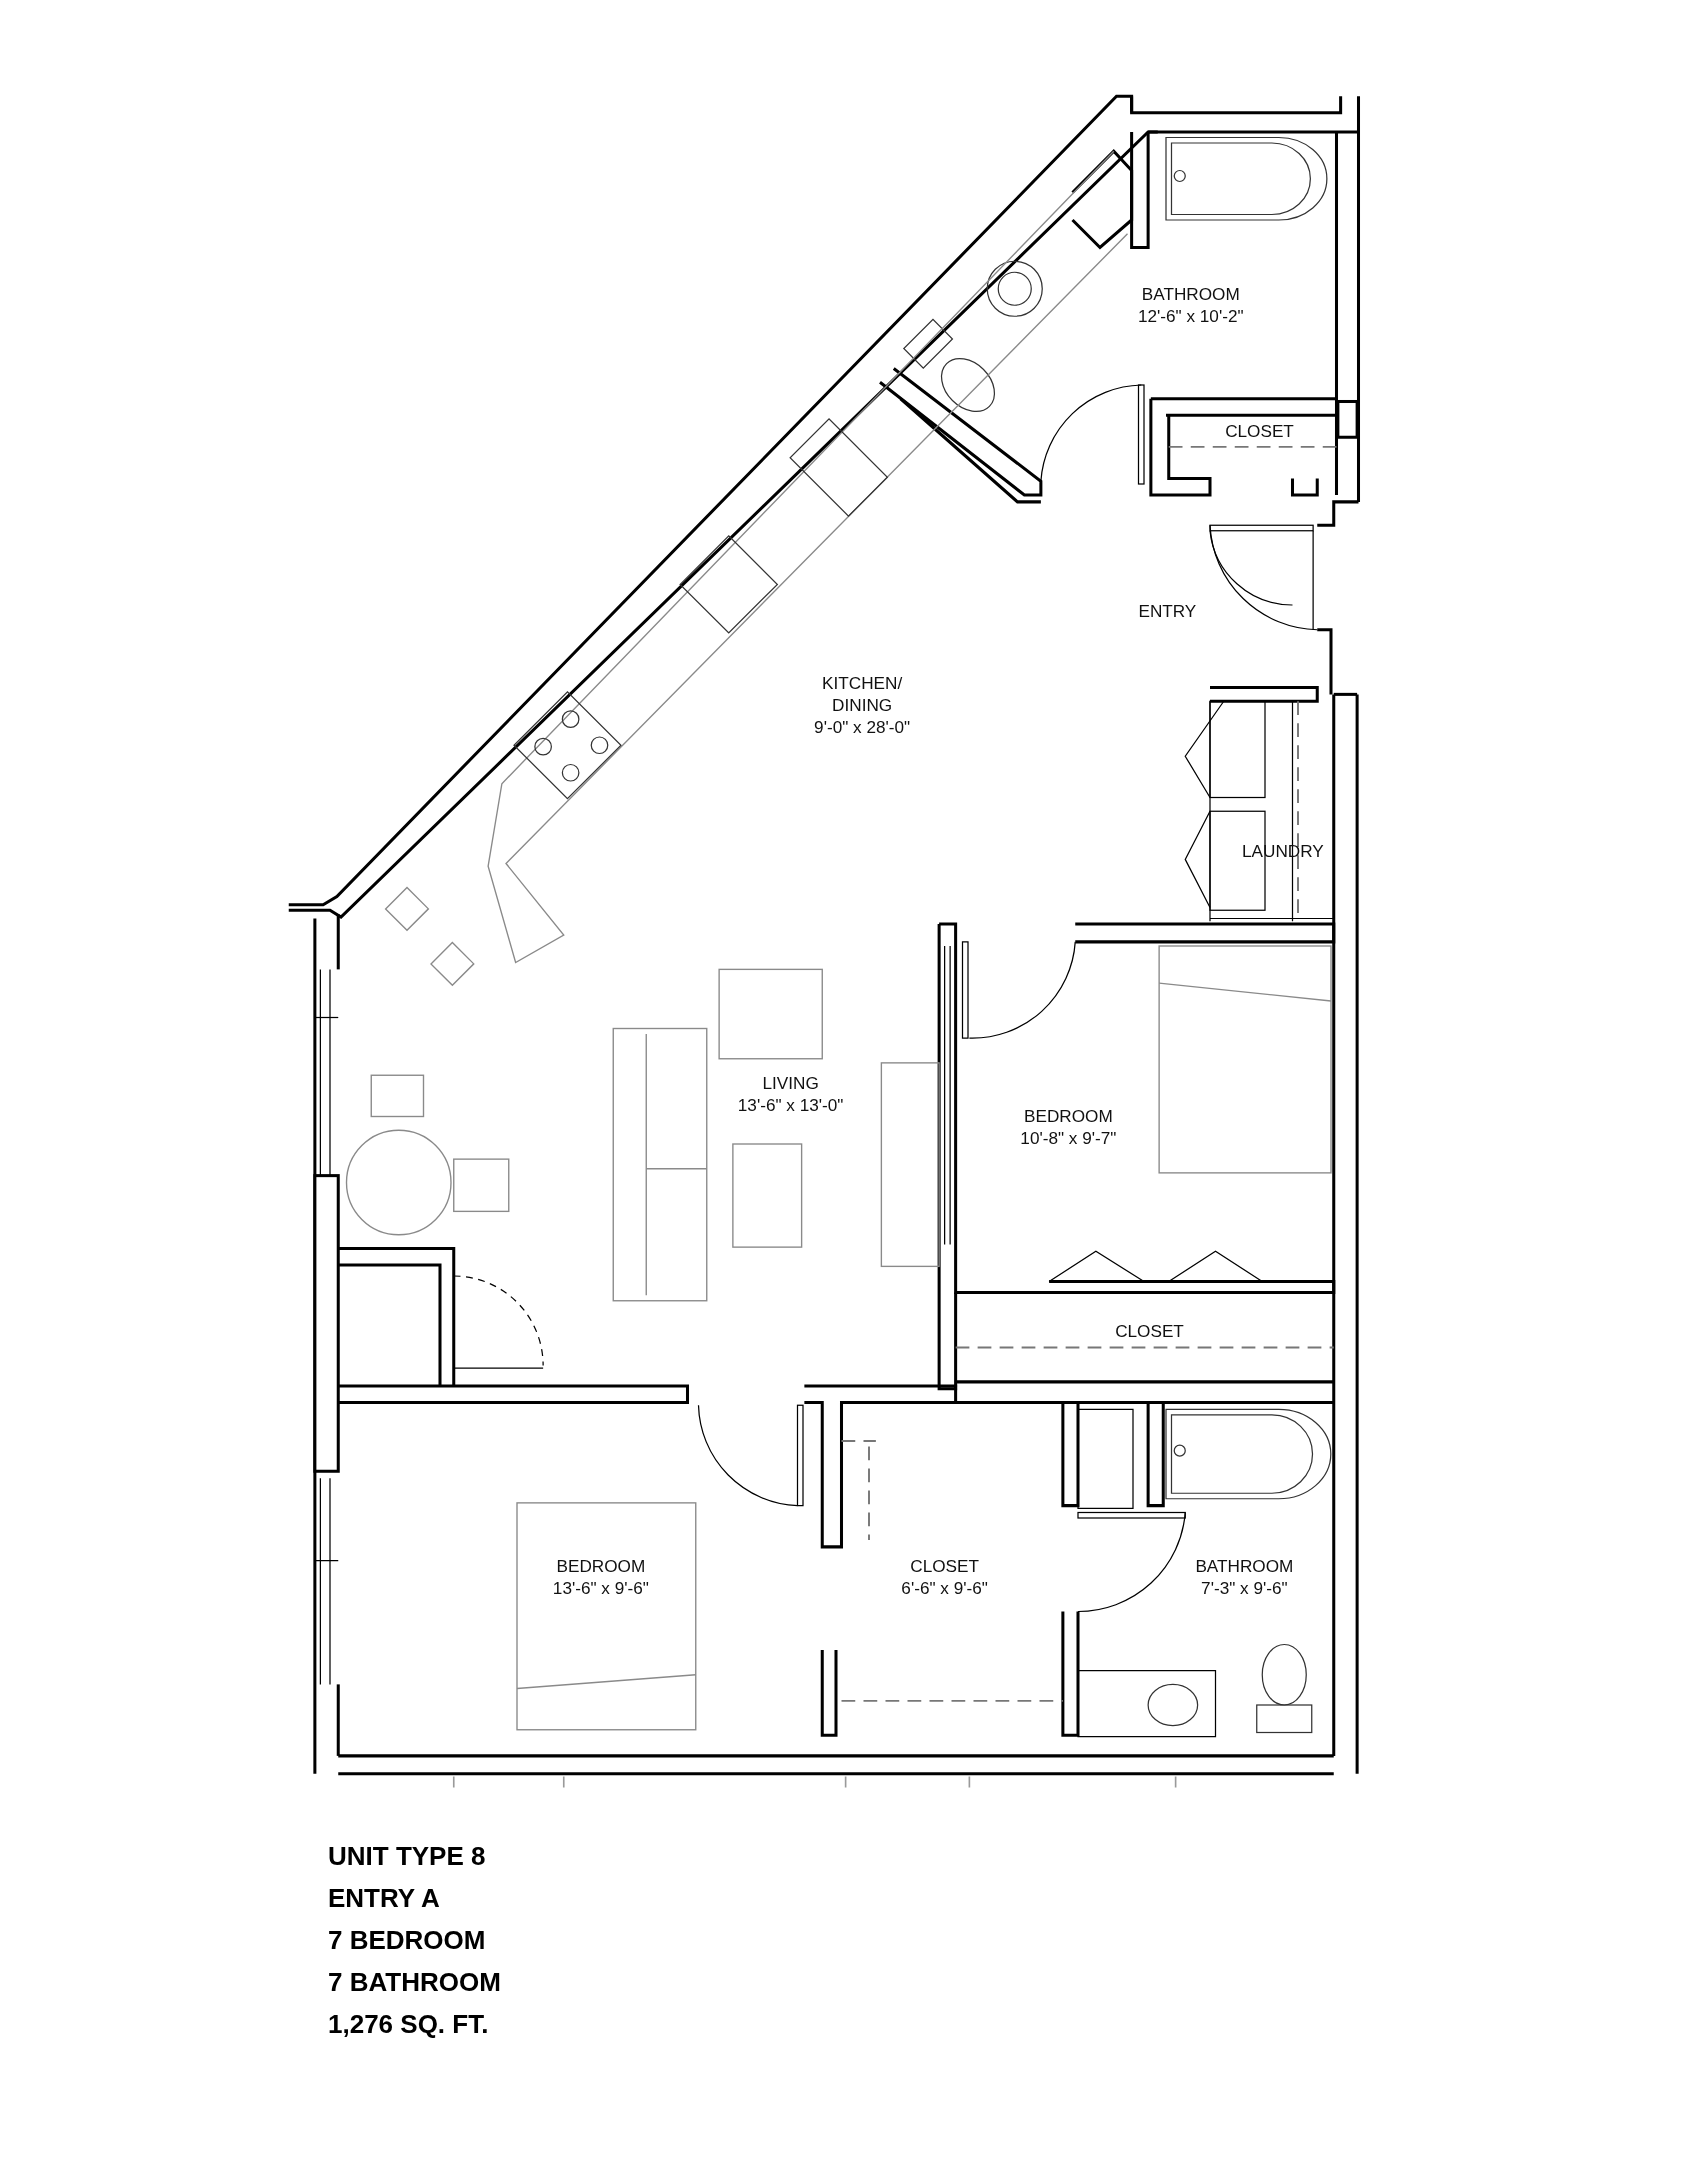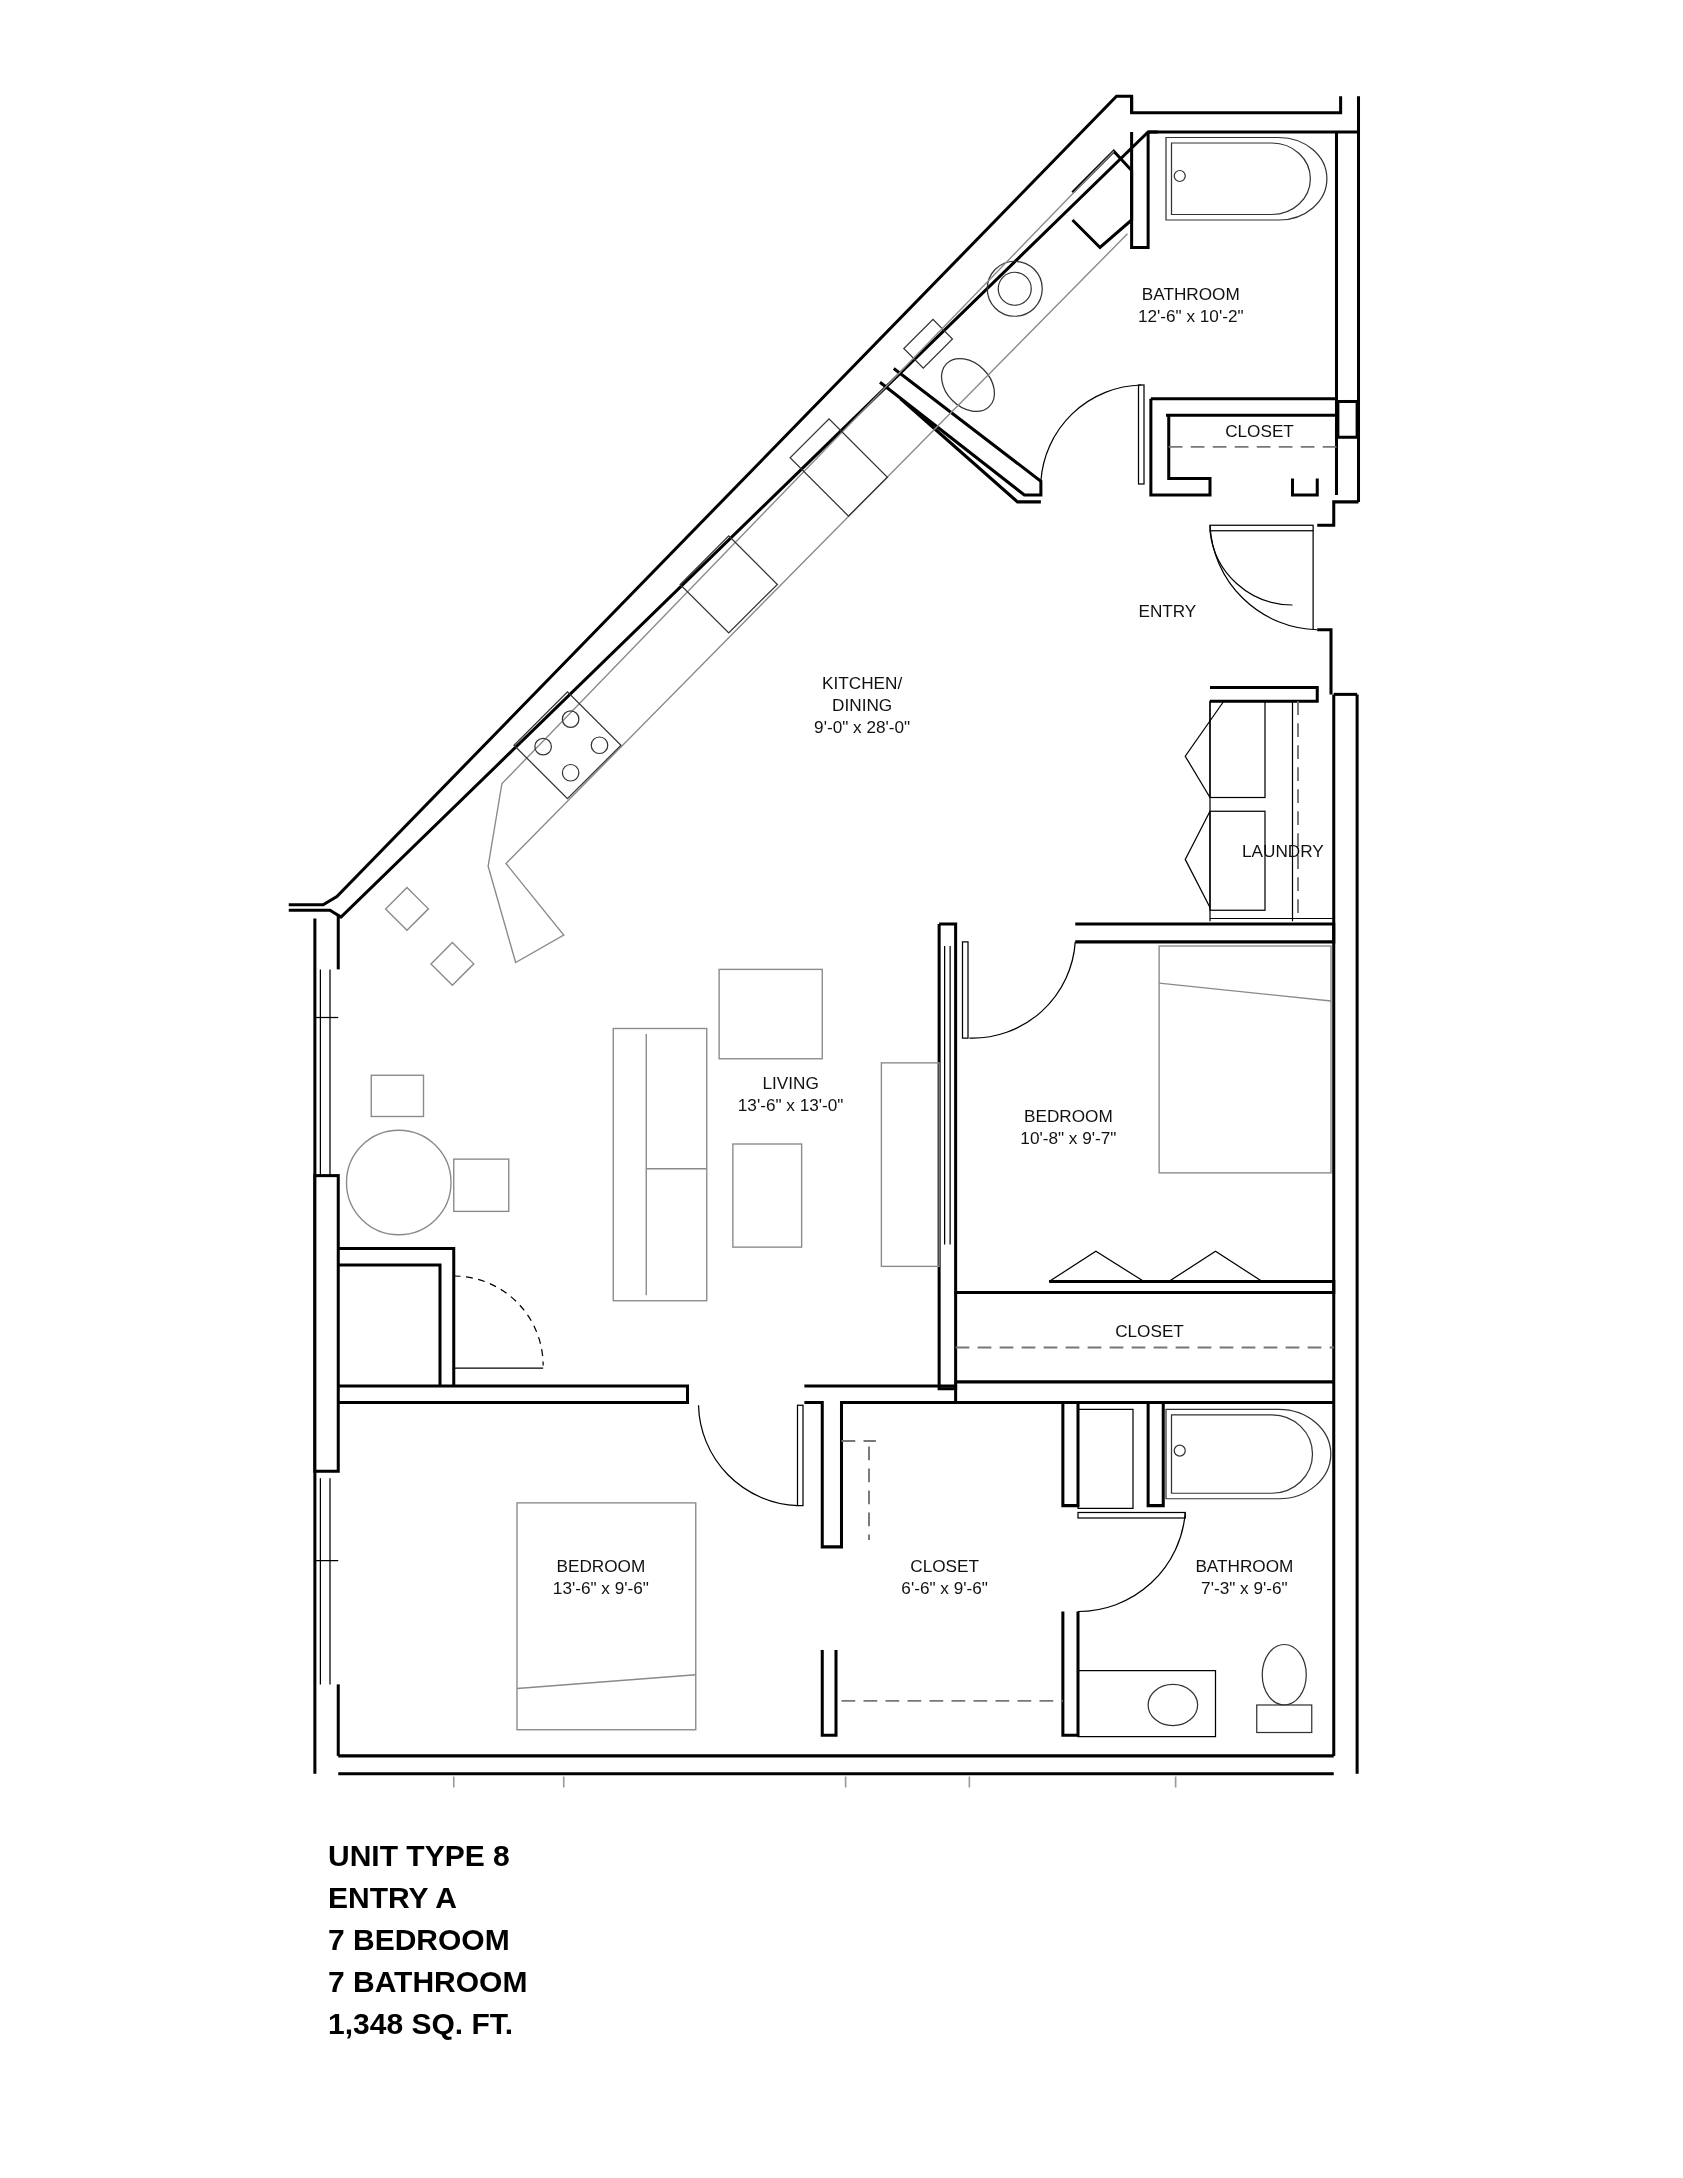--- a/index.html
+++ b/index.html
@@ -7,21 +7,21 @@
   #plan{position:absolute;left:0;top:0;width:1683px;height:2178px;}
   .wall{fill:none;stroke:#000;stroke-width:2.2;}
   .wallfill{fill:#fff;stroke:#000;stroke-width:2.2;}
   .thin{fill:none;stroke:#000;stroke-width:0.9;}
   .furn{fill:none;stroke:#8a8a8a;stroke-width:1;}
   .furnd{fill:none;stroke:#333;stroke-width:0.9;}
   .dash{fill:none;stroke:#777;stroke-width:1.4;stroke-dasharray:10 6;}
   .grey{fill:none;stroke:#9a9a9a;stroke-width:1.2;}
   .room-label{font-family:"Liberation Sans",sans-serif;font-size:12.5px;fill:#111;text-anchor:middle;}
   .room-dim{font-family:"Liberation Sans",sans-serif;font-size:12.5px;fill:#111;text-anchor:middle;}
-  #info{position:absolute;left:328px;top:1835px;font-family:"Liberation Sans",sans-serif;font-weight:bold;font-size:30px;line-height:42px;color:#000;}
+  #info{position:absolute;left:328px;top:1835px;font-family:"Liberation Sans",sans-serif;font-weight:bold;font-size:26px;line-height:42px;color:#000;}
   #info div{white-space:nowrap;}
 </style>
 </head>
 <body>
 
 <svg id="plan" viewBox="0 0 1224 1584" xmlns="http://www.w3.org/2000/svg">
 
   <g>
 
     <polyline class="wall" points="210,658 235,658 245,652 812,70 823,70 823,82"></polyline>
@@ -228,15 +228,15 @@
     <line class="grey" x1="705" y1="1292" x2="705" y2="1300"></line>
     <line class="grey" x1="855" y1="1292" x2="855" y2="1300"></line>
   </g>
 </svg>
 
 <div id="info">
   <div>UNIT TYPE 8</div>
   <div>ENTRY A</div>
   <div>7 BEDROOM</div>
   <div>7 BATHROOM</div>
-  <div>1,348 SQ. FT.</div>
+  <div>1,276 SQ. FT.</div>
 </div>
 
 
 </body></html>

